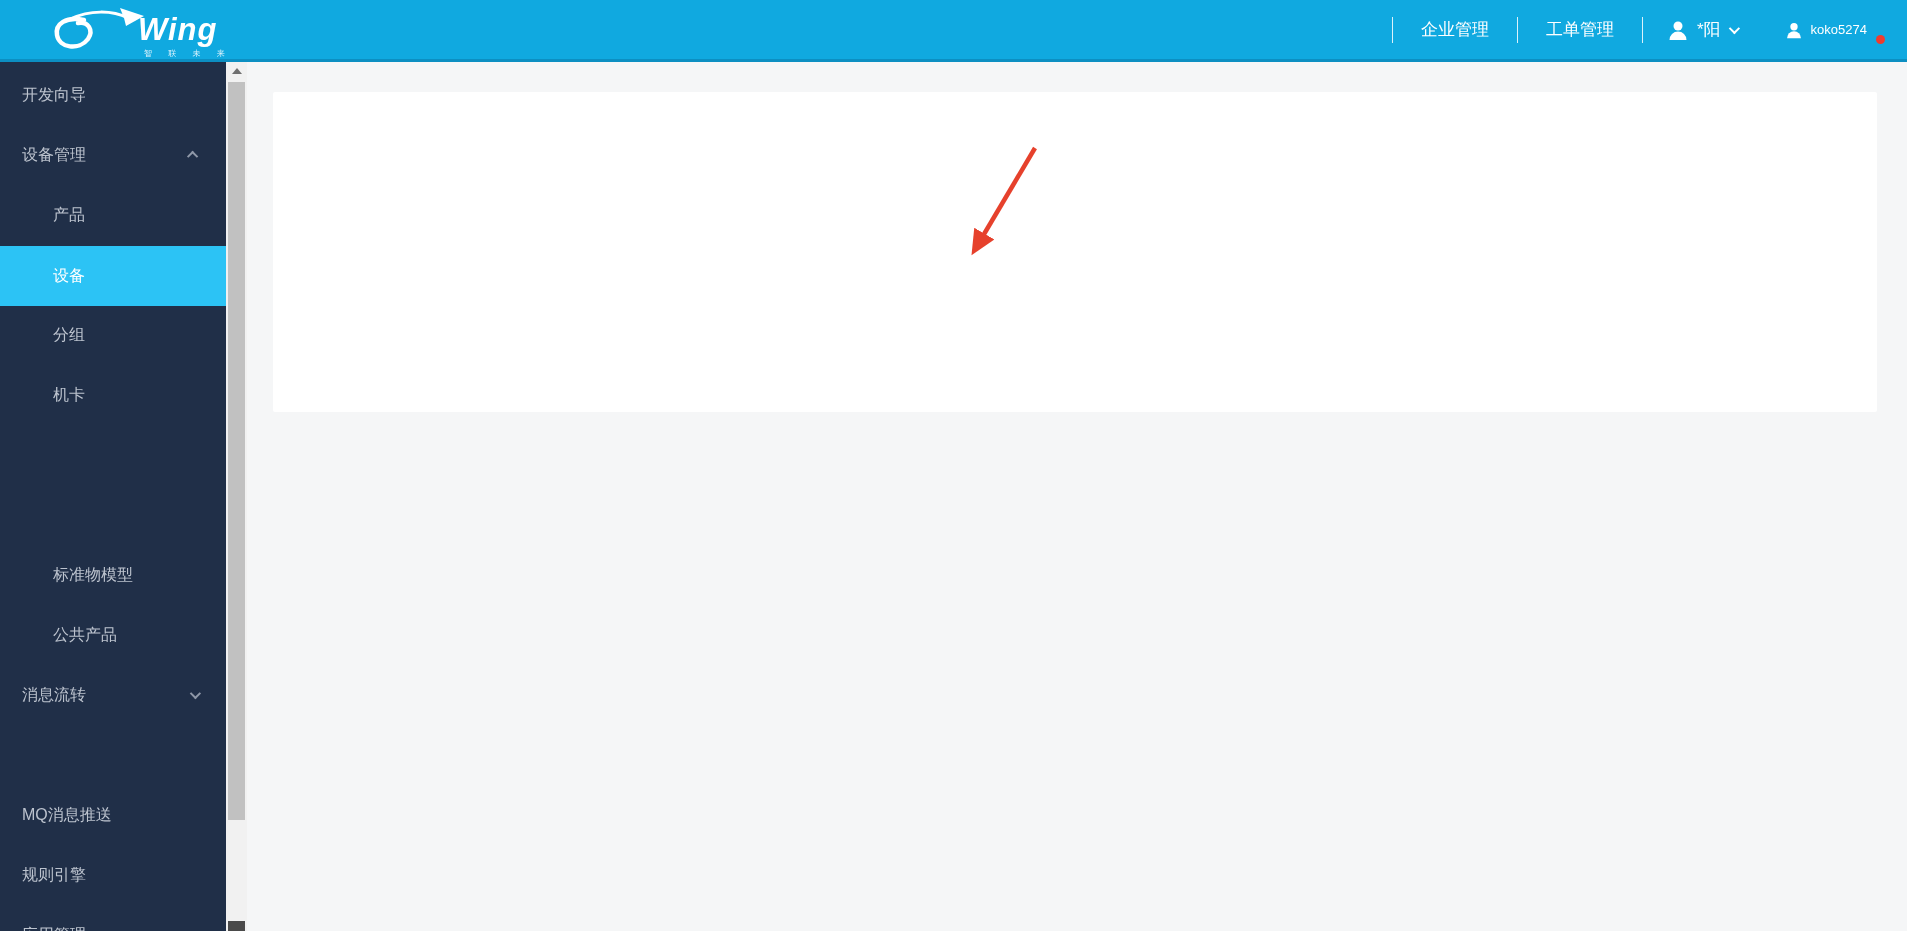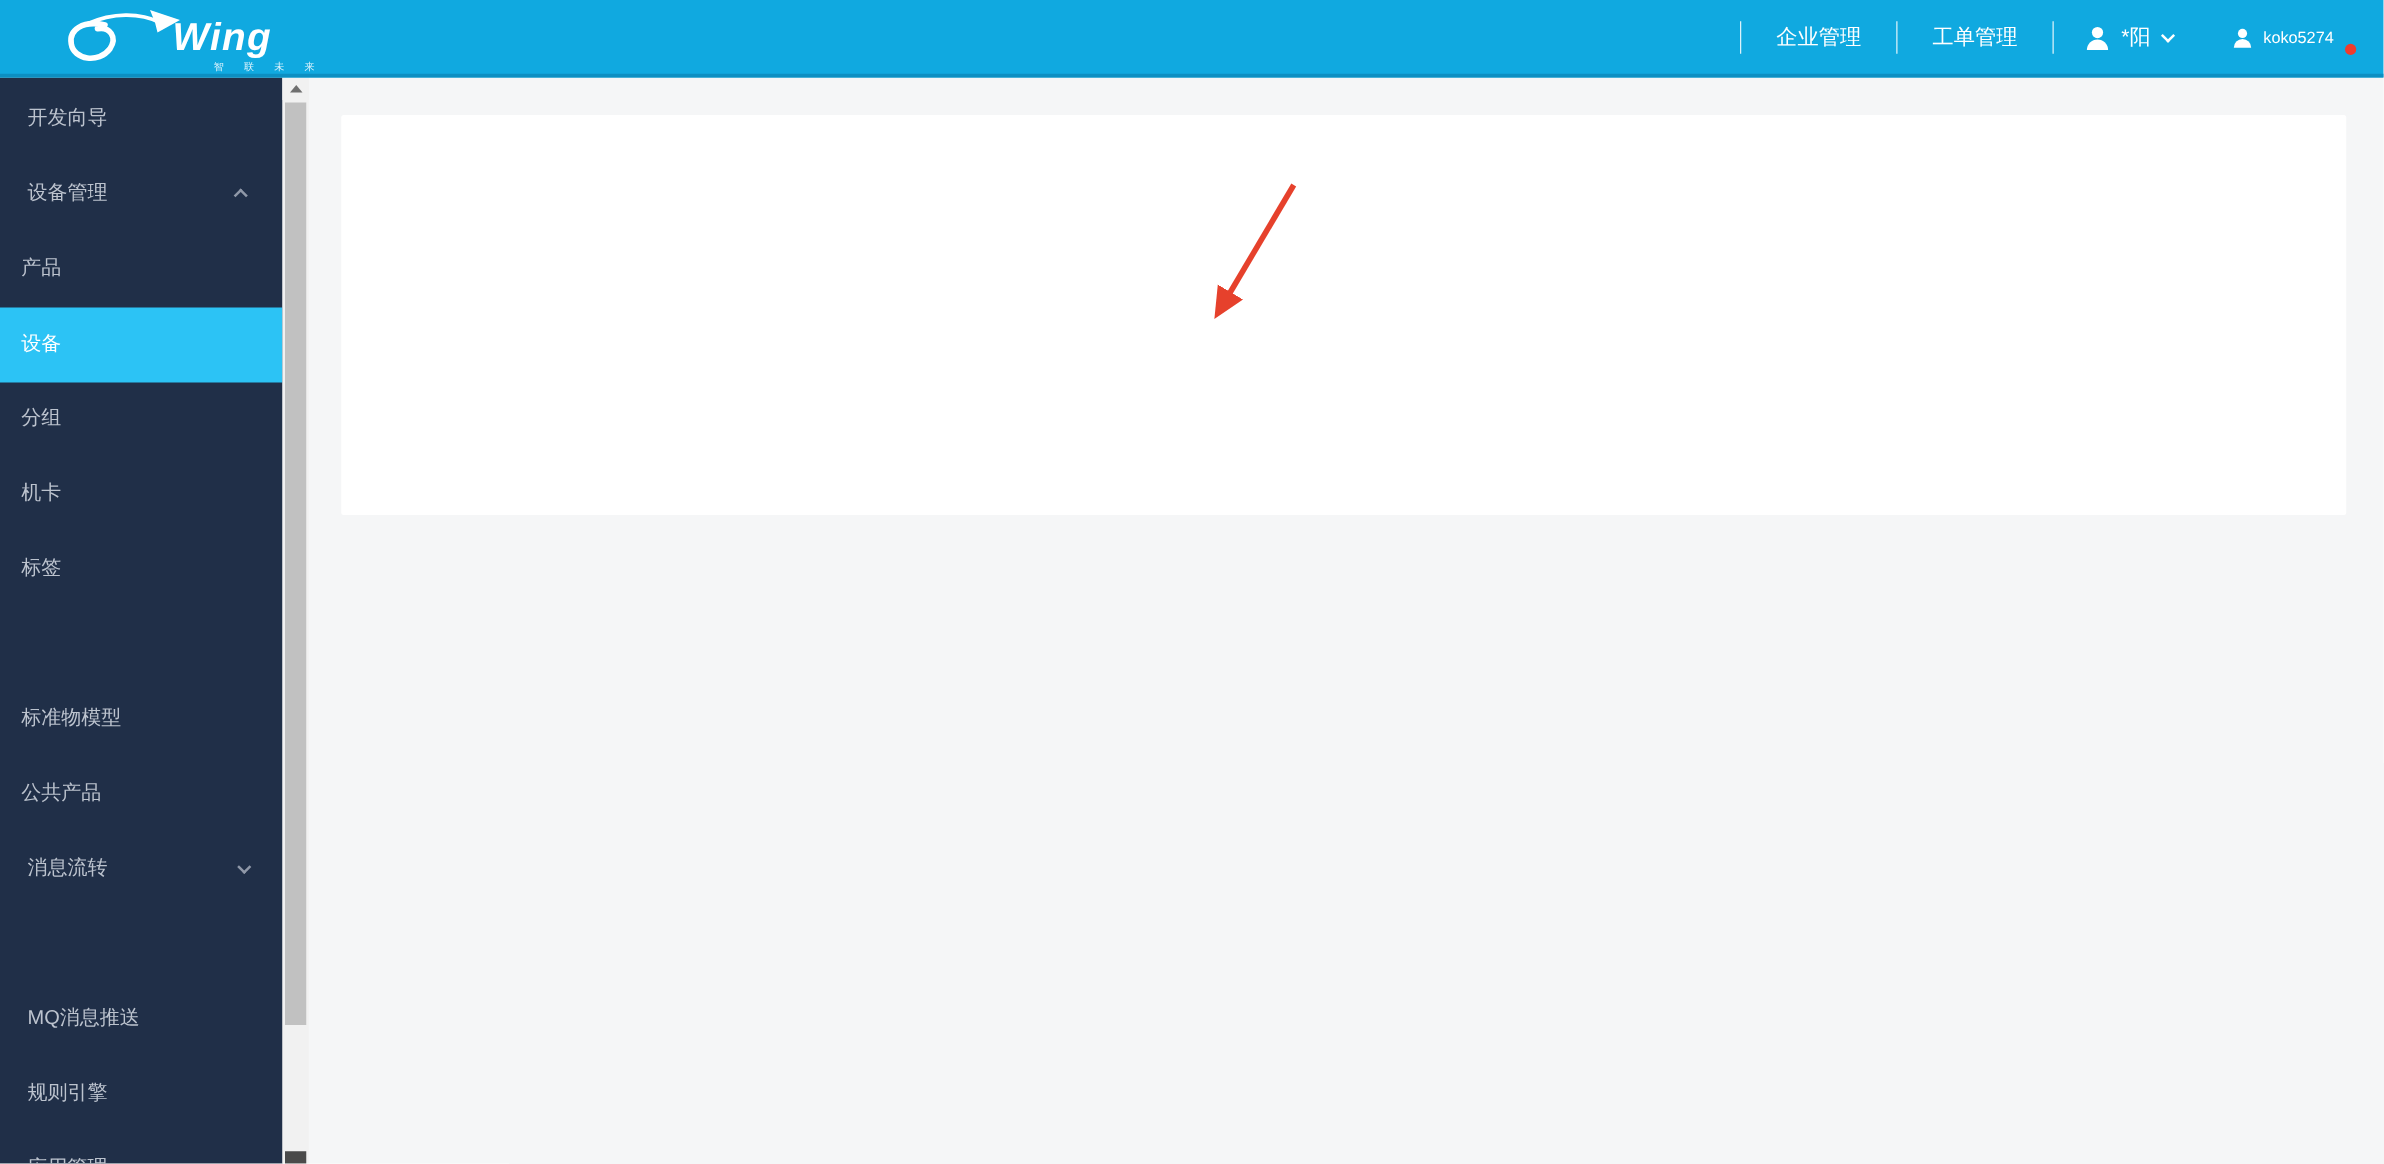--- a/index.html
+++ b/index.html
@@ -7,38 +7,38 @@
   .page { position:relative; width:1907px; height:931px; overflow:hidden; background:#f5f6f7; }
 
   
   .header { position:absolute; left:0; top:0; width:1907px; height:62px;
             background:#10a9e0; border-bottom:3px solid #0c8fc2; z-index:30; }
   .logo { position:absolute; left:50px; top:4px; width:220px; height:56px; color:#fff; }
   .logo-swoosh { position:absolute; left:0; top:2px; }
   .logo-word { position:absolute; left:88px; top:8px; font-size:31px; font-weight:bold;
                font-style:italic; color:#fff; letter-spacing:1px; }
   .logo-tagline { position:absolute; left:94px; top:44px; font-size:8px; letter-spacing:7px;
-                  color:#dff4fd; white-space:nowrap;margin-left:27px; }
+                  color:#dff4fd; white-space:nowrap; }
   .topnav { position:absolute; right:0; top:0; height:59px; display:flex; align-items:center; color:#fff; }
   .nav-item { font-size:17px; color:#fff; padding:0 28px; cursor:pointer; white-space:nowrap; }
   .nav-sep { width:1px; height:26px; background:rgba(255,255,255,.85); }
   .user-box { display:flex; align-items:center; gap:8px; padding:0 24px; cursor:pointer; font-size:17px; }
   .chev { display:inline-block; width:8px; height:8px; border-right:2px solid currentColor;
           border-bottom:2px solid currentColor; }
   .chev.down { transform:rotate(45deg) translateY(-2px); }
   .chev.up { transform:rotate(-135deg) translateY(-2px); }
   .account { position:relative; display:flex; align-items:center; gap:8px; padding:0 40px 0 24px; cursor:pointer; font-size:13px; }
   .notif-dot { position:absolute; right:22px; top:14px; width:9px; height:9px; border-radius:50%; background:#f03b2d; }
 
   
   .sidebar { position:absolute; left:0; top:62px; width:226px; height:869px; background:#202f48; overflow:hidden; z-index:20; }
   .side-item { position:absolute; left:0; width:226px; height:60px; line-height:60px; font-size:16px;
                color:#bcc3ce; cursor:pointer; white-space:nowrap; }
   .side-item .lbl-top { padding-left:22px;text-align:center; }
-  .side-item .lbl-child { padding-left:17px; }
+  .side-item .lbl-child { padding-left:53px; }
   .side-item.active { background:#2cc3f5; color:#fff; }
   .side-chev { position:absolute; right:28px; top:26px; color:#8f98a8; }
 
   
   .vscroll { position:absolute; left:226px; top:62px; width:21px; height:869px; background:#f1f1f1; z-index:20; }
   .vs-btn-up { position:absolute; left:0; top:0; width:21px; height:18px; background:#f1f1f1;
                display:flex; align-items:center; justify-content:center; cursor:pointer; }
   .tri-up { width:0; height:0; border-left:5px solid transparent; border-right:5px solid transparent;
             border-bottom:6px solid #6f6f6f; }
   .vs-thumb { position:absolute; left:2px; top:20px; width:17px; height:738px; background:#c1c1c1; cursor:pointer; }
@@ -151,21 +151,20 @@
     </div>
   </div>
 
   <div class="sidebar">
     <div class="side-item" style="top:3px"><span class="lbl-top">开发向导</span></div>
     <div class="side-item" style="top:63px"><span class="lbl-top">设备管理</span><span class="side-chev chev up"></span></div>
     <div class="side-item" style="top:123px"><span class="lbl-child">产品</span></div>
     <div class="side-item active" style="top:184px"><span class="lbl-child">设备</span></div>
     <div class="side-item" style="top:243px"><span class="lbl-child">分组</span></div>
     <div class="side-item" style="top:303px"><span class="lbl-child">机卡</span></div>
-    <div class="side-item" style="top:363px"><span class="lbl-child">标签</span></div>
     <div class="side-item" style="top:483px"><span class="lbl-child">标准物模型</span></div>
     <div class="side-item" style="top:543px"><span class="lbl-child">公共产品</span></div>
     <div class="side-item" style="top:603px"><span class="lbl-top">消息流转</span><span class="side-chev chev down"></span></div>
     <div class="side-item" style="top:723px"><span class="lbl-top">MQ消息推送</span></div>
     <div class="side-item" style="top:783px"><span class="lbl-top">规则引擎</span></div>
     <div class="side-item" style="top:843px"><span class="lbl-top">应用管理</span></div>
   </div>
 
   <div class="vscroll">
     <div class="vs-btn-up">

